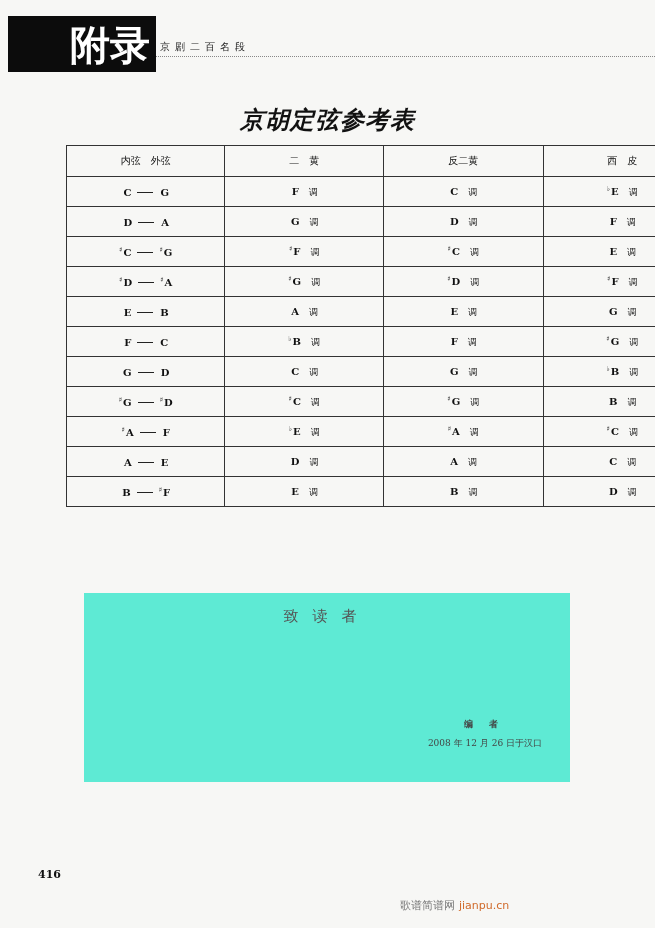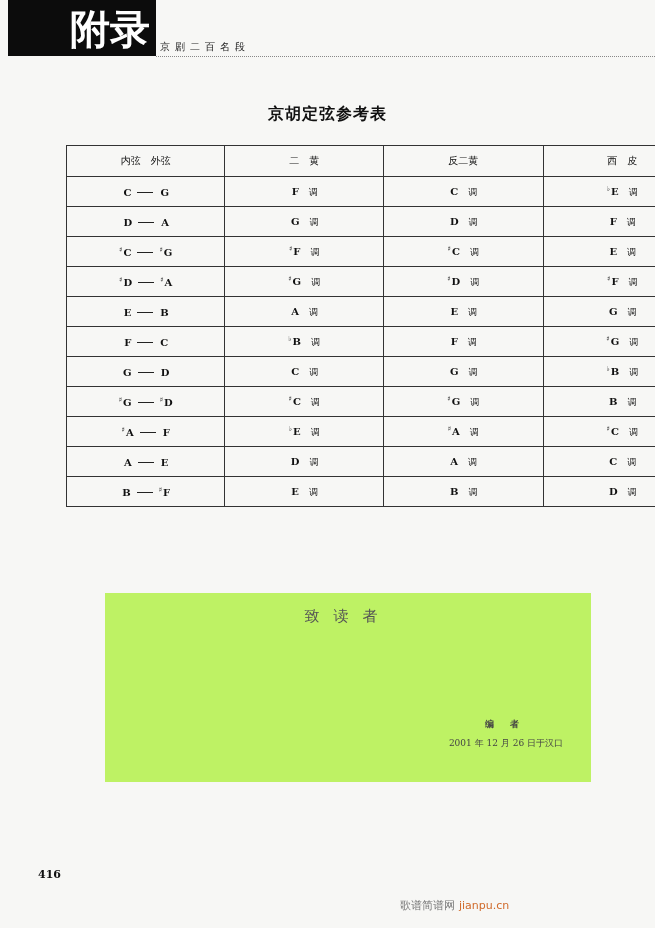--- a/index.html
+++ b/index.html
@@ -3,60 +3,60 @@
   <meta charset="utf-8">
   <style>
     html, body { margin: 0; padding: 0; }
     body {
       width: 655px; height: 928px; position: relative; overflow: hidden;
       background: #f7f7f5;
       font-family: "DejaVu Serif", "Liberation Serif", serif;
       color: #111;
     }
     .header-black {
-      position: absolute; left: 8px; top: 0; width: 148px; height: 56px;
+      position: absolute; left: 8px; top: 16px; width: 148px; height: 56px;
       background: #0c0c0c;
     }
     .header-title {
       position: absolute; left: 62px; top: 2px; height: 54px; line-height: 54px;
       font-size: 40px; font-weight: bold; color: #fff; letter-spacing: 0px;
       font-family: "DejaVu Serif", serif;
     }
     .header-sub {
       position: absolute; left: 160px; top: 40px; font-size: 10px; font-weight: normal;
       letter-spacing: 5px; color: #222; font-family: "DejaVu Sans", sans-serif;
     }
     .header-dots {
       position: absolute; left: 156px; top: 56px; width: 499px; height: 0;
       border-top: 1px dotted #888;
     }
     .table-title {
       position: absolute; left: 0; width: 655px; top: 104px; text-align: center;
-      font-size: 16px; font-weight: bold; letter-spacing: 1px;
-      font-family: "DejaVu Sans", sans-serif; color: #111;
+      font-size: 24px; font-weight: bold; letter-spacing: 1px;
+      font-family: "DejaVu Sans", sans-serif; color: #111; font-style: italic;
     }
     table.keys {
       position: absolute; left: 66px; top: 145px; width: 636px;
       border-collapse: collapse; border: 1.5px solid #222; padding-left: 45px;
     }
     table.keys th, table.keys td {
       border: 1px solid #333; text-align: center; height: 29px; padding: 0;
       font-size: 10px; font-weight: bold;
     }
     table.keys th { height: 30px; font-family: "DejaVu Sans", sans-serif; font-weight: normal; font-size: 10px; }
     table.keys col.c1 { width: 134px; }
     table.keys col.c2 { width: 134px; }
     table.keys col.c3 { width: 135px; }
     table.keys col.c4 { width: 134px; }
     .acc { font-size: 7px; vertical-align: 4px; margin-right: 1px; font-weight: normal; }
     .diao { font-family: "DejaVu Sans", sans-serif; font-weight: normal; font-size: 9px; margin-left: 10px; }
     .dash { display: inline-block; width: 16px; border-top: 1.2px solid #222; vertical-align: 3px; margin: 0 6px; }
     .note-box {
-      position: absolute; left: 105px; top: 593px; width: 486px; height: 189px;
-      background: #bef264;
+      position: absolute; left: 84px; top: 593px; width: 486px; height: 189px;
+      background: #5eead4;
     }
     .note-title {
       position: absolute; left: 0; width: 486px; top: 14px; text-align: center;
       font-size: 15px; letter-spacing: 14px; color: #555;
       font-family: "DejaVu Sans", sans-serif;
     }
     .note-body {
       position: absolute; left: 22px; top: 55px; width: 446px;
       font-size: 9.5px; line-height: 21px; color: #3a3a3a; text-indent: 2em;
       text-align: justify;
@@ -168,20 +168,20 @@
         <td><span><span class="acc"></span><span>E</span><span class="diao">调</span></span></td>
         <td><span><span class="acc"></span><span>B</span><span class="diao">调</span></span></td>
         <td><span><span class="acc"></span><span>D</span><span class="diao">调</span></span></td>
       </tr>
     </tbody>
 </table>
 
 <div class="note-box">
   <div class="note-title">致读者</div>
   <div class="note-sign">编者</div>
-  <div class="note-date">2001 年 12 月 26 日于汉口</div>
+  <div class="note-date">2008 年 12 月 26 日于汉口</div>
 </div>
 
 <div class="page-num">416</div>
 
 <div class="watermark">
   <span>歌谱简谱网</span><span class="wm-en">jianpu.cn</span>
 </div>
 
 </body></html>

